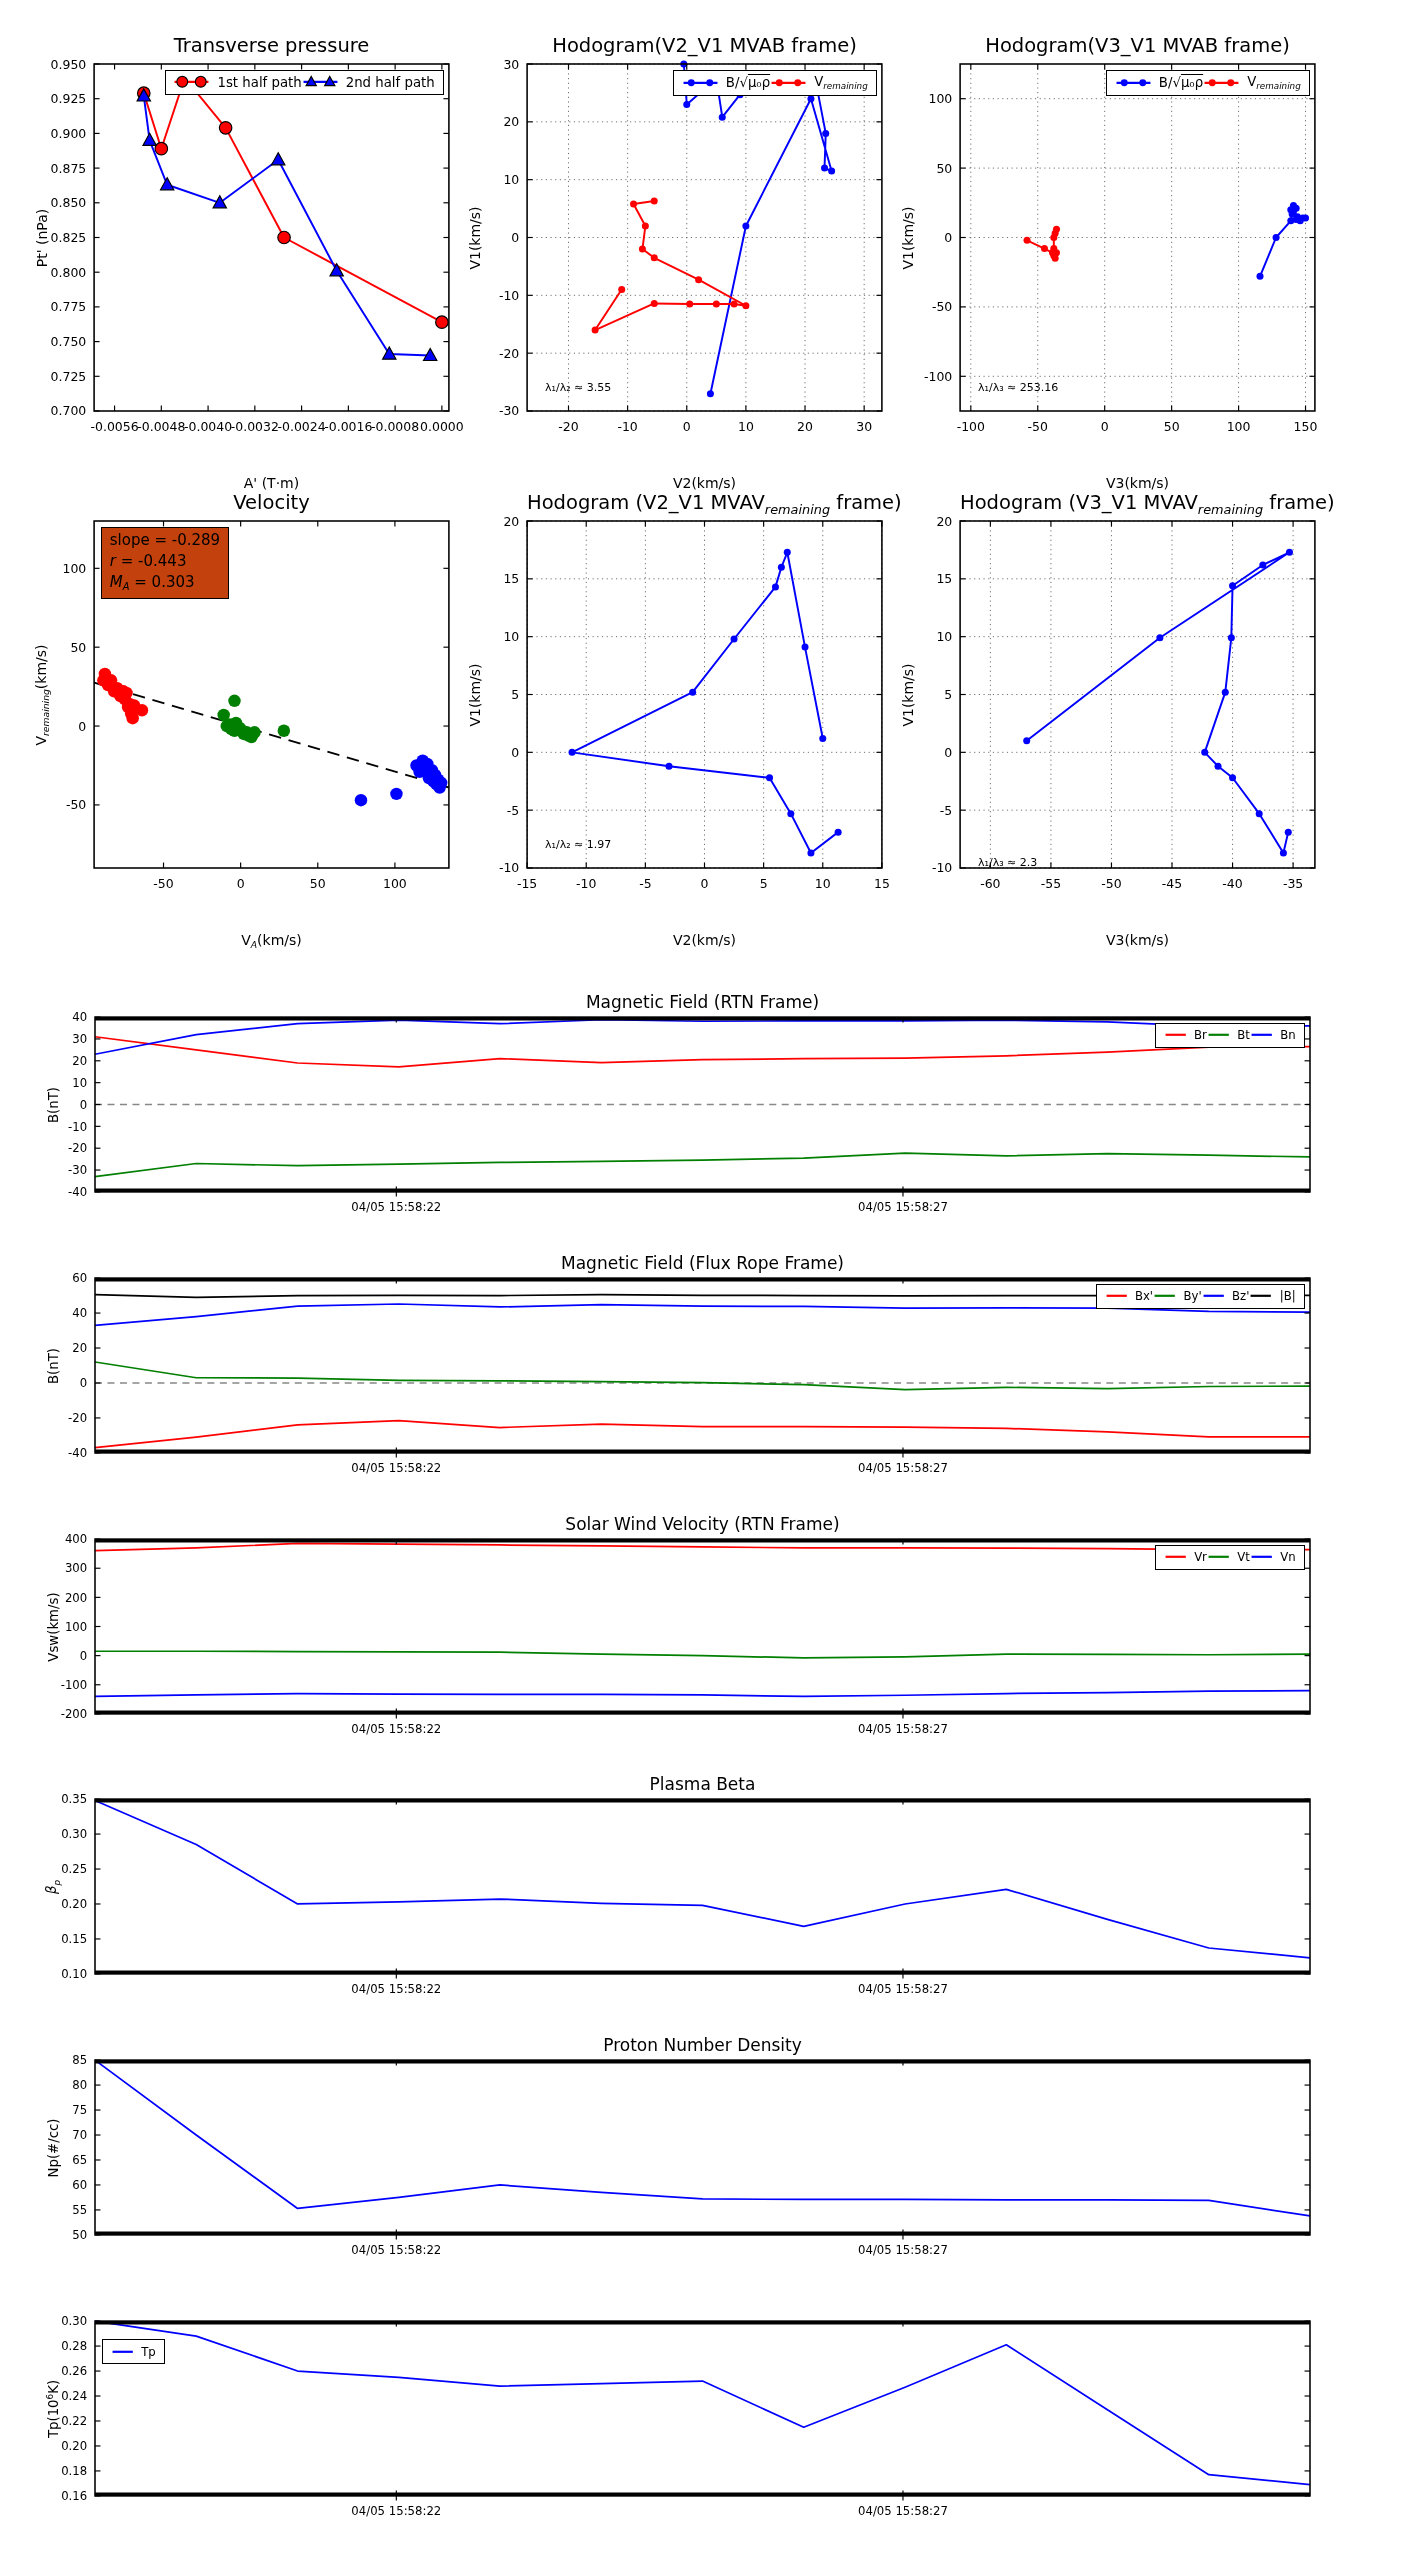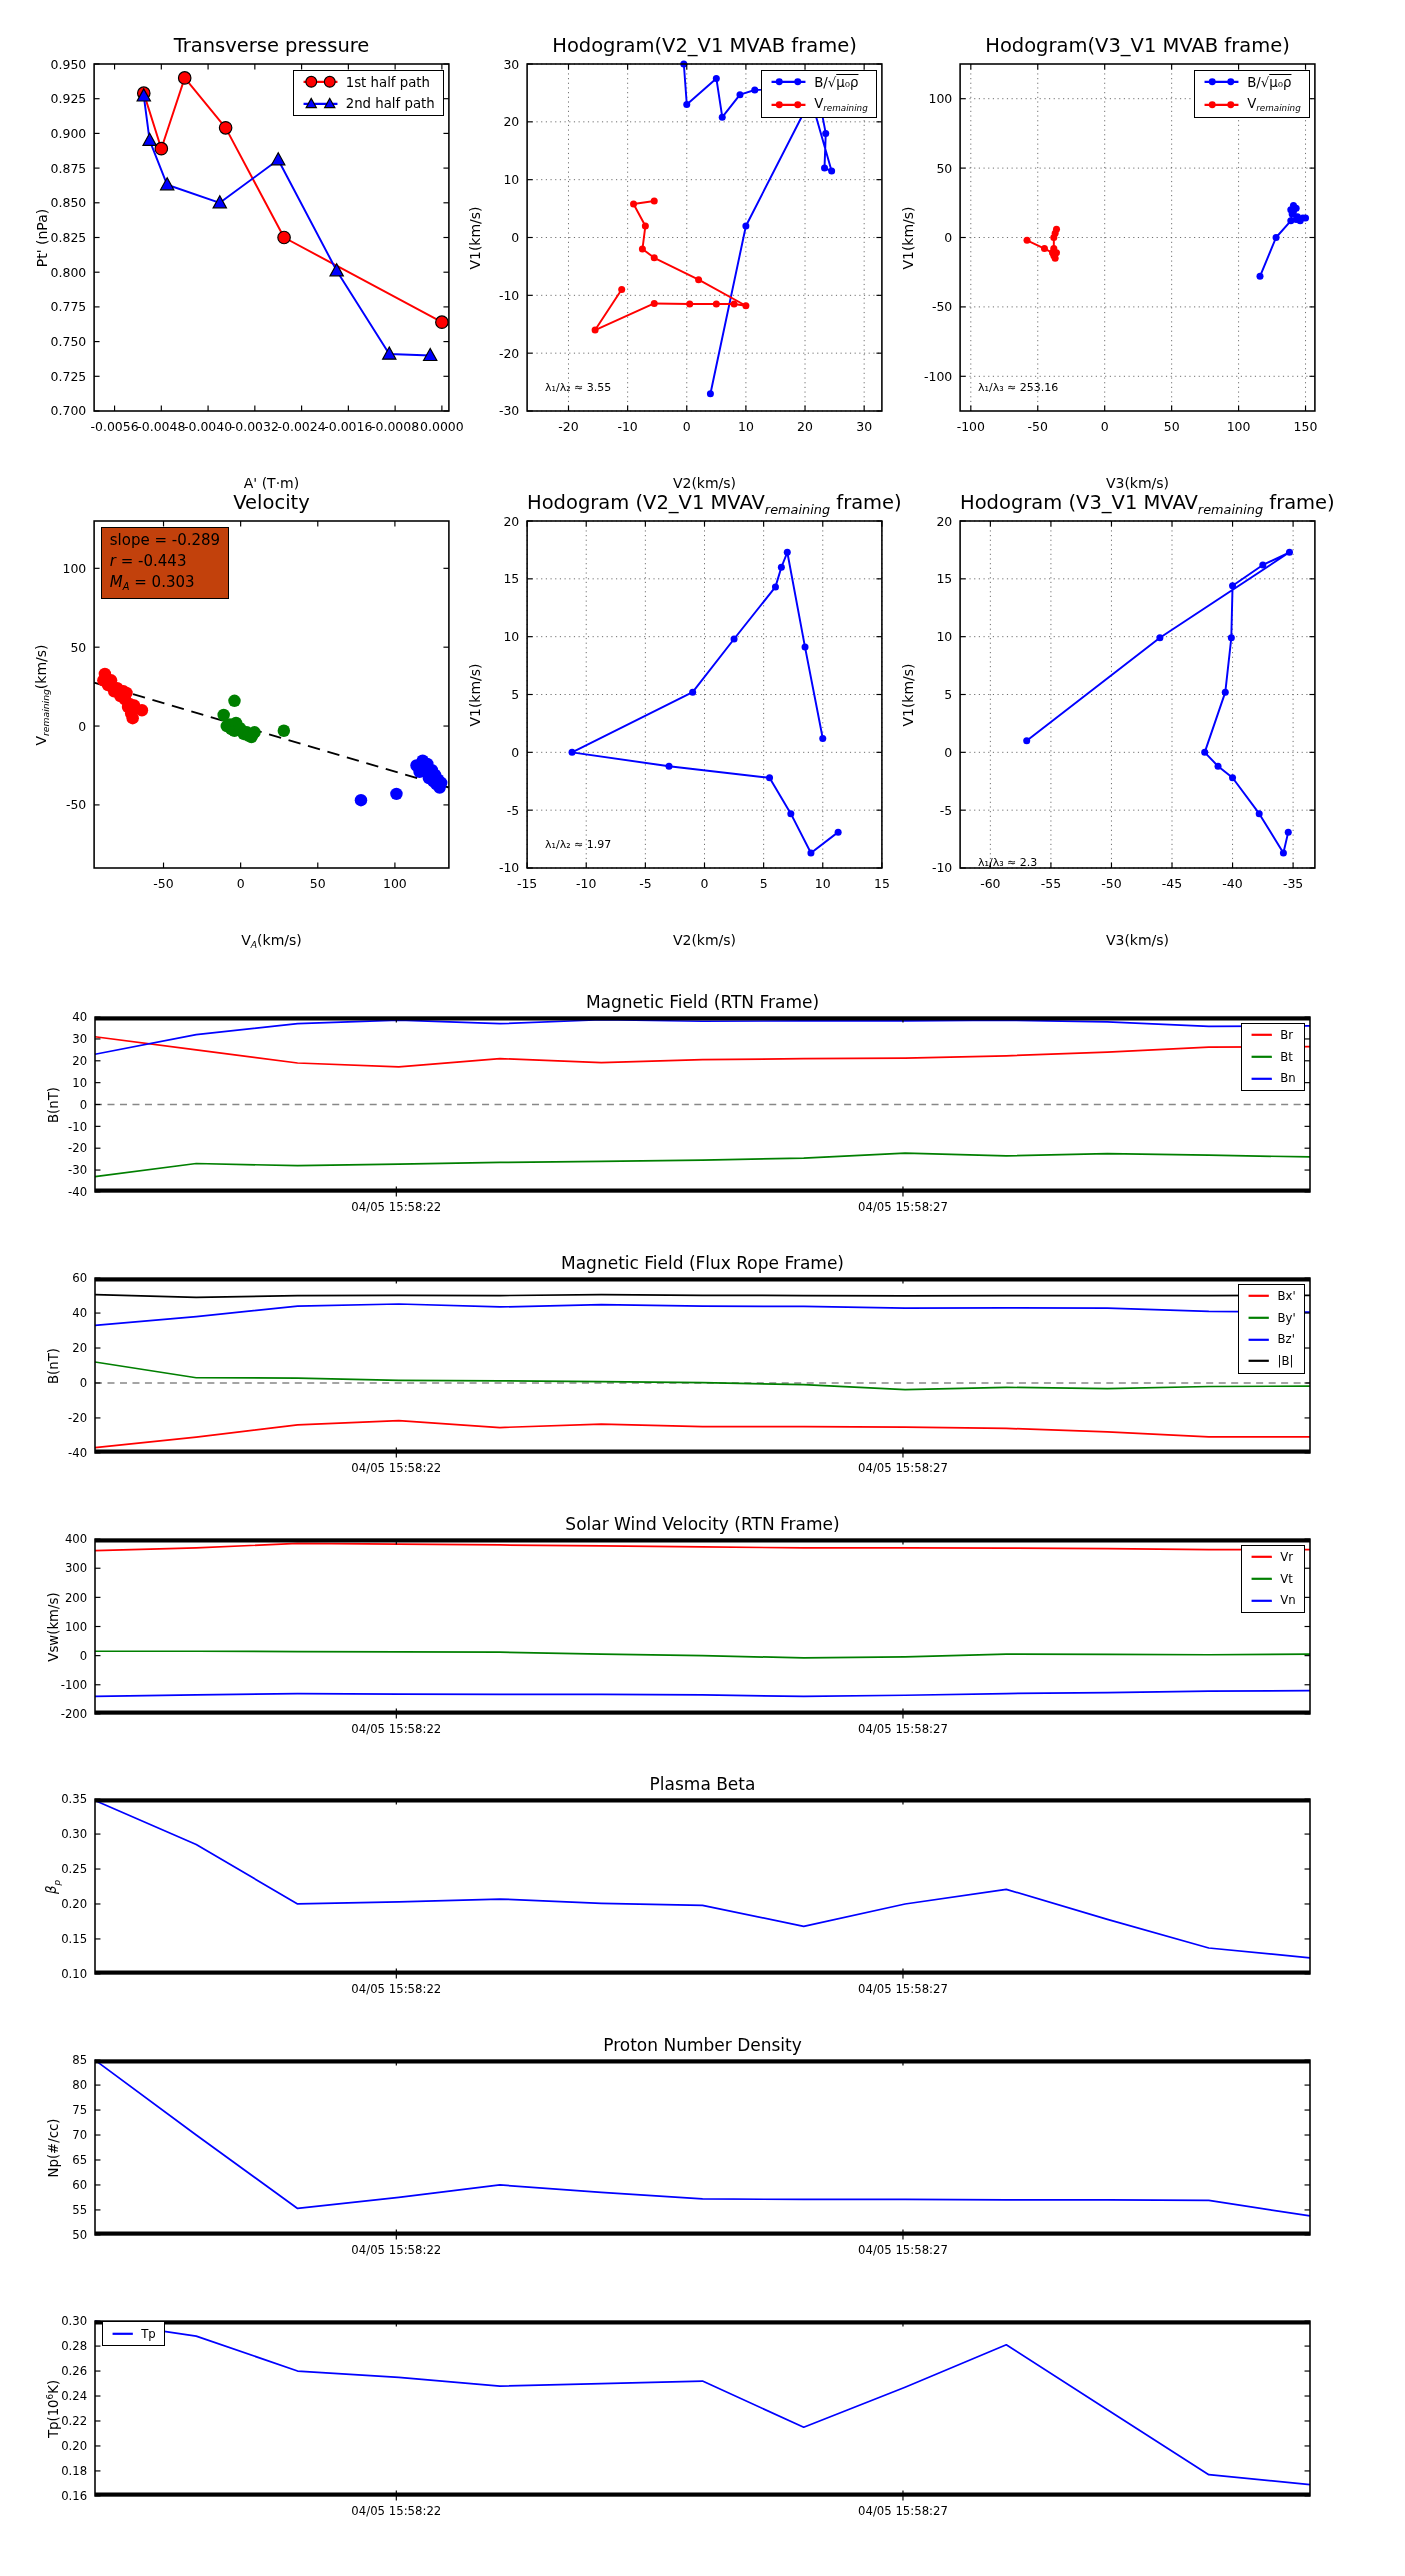--- a/index.html
+++ b/index.html
@@ -6,23 +6,23 @@
   body{font-family:"DejaVu Sans",sans-serif;color:#000;}
   #figure{position:relative;width:1405px;height:2576px;background:#ffffff;overflow:hidden;}
   .plot{position:absolute;background:#fff;}
   .chart{position:absolute;left:0;top:0;overflow:visible;}
   svg text{font-family:"DejaVu Sans",sans-serif;fill:#000;}
   .ptitle{position:absolute;left:0;right:0;top:-30px;text-align:center;font-size:19.5px;white-space:nowrap;}
   .plot.ts .ptitle{top:-25px;font-size:17px;}
   .xlabel{position:absolute;left:0;right:0;top:calc(100% + 36px);text-align:center;font-size:14px;margin-top:28px;}
   .ylabel{position:absolute;left:-52px;top:50%;transform:translate(-50%,-50%) rotate(-90deg);font-size:14px;white-space:nowrap;}
   .plot.ts .ylabel{left:-42px;font-size:13.3px;}
-  .legend{position:absolute;border:1.6px solid #000;background:#fff;padding:3.9px 7.8px;display:flex;flex-direction:column;gap:6px;z-index:5;}
+  .legend{position:absolute;border:1.6px solid #000;background:#fff;padding:3.9px 7.8px;display:flex;flex-direction:row;gap:0;z-index:5;}
   .legend.tr{top:5.5px;right:5.5px;}
-  .legend.tl{top:0;left:7px;align-items:flex-end;}
+  .legend.tl{top:18px;left:7px;align-items:flex-end;}
   .legend-row{display:flex;align-items:center;gap:7px;font-size:13.3px;white-space:nowrap;}
   .plot.ts .legend-row{font-size:11.7px;}
   .anno{position:absolute;font-size:11px;white-space:nowrap;z-index:4;}
   .stats{position:absolute;left:7px;top:5.5px;border:1.6px solid #000;background:#c2410c;padding:2.3px 7.8px 3.9px;font-size:15px;line-height:1.4;z-index:5;white-space:nowrap;}
   .sub{font-size:0.66em;font-style:italic;vertical-align:-0.35em;}
   .sup{font-size:0.66em;vertical-align:0.5em;}
   .ol{text-decoration:overline;}
   .it{font-style:italic;}
   
   #p0{left:94px;top:64px;width:355px;height:347px;}

